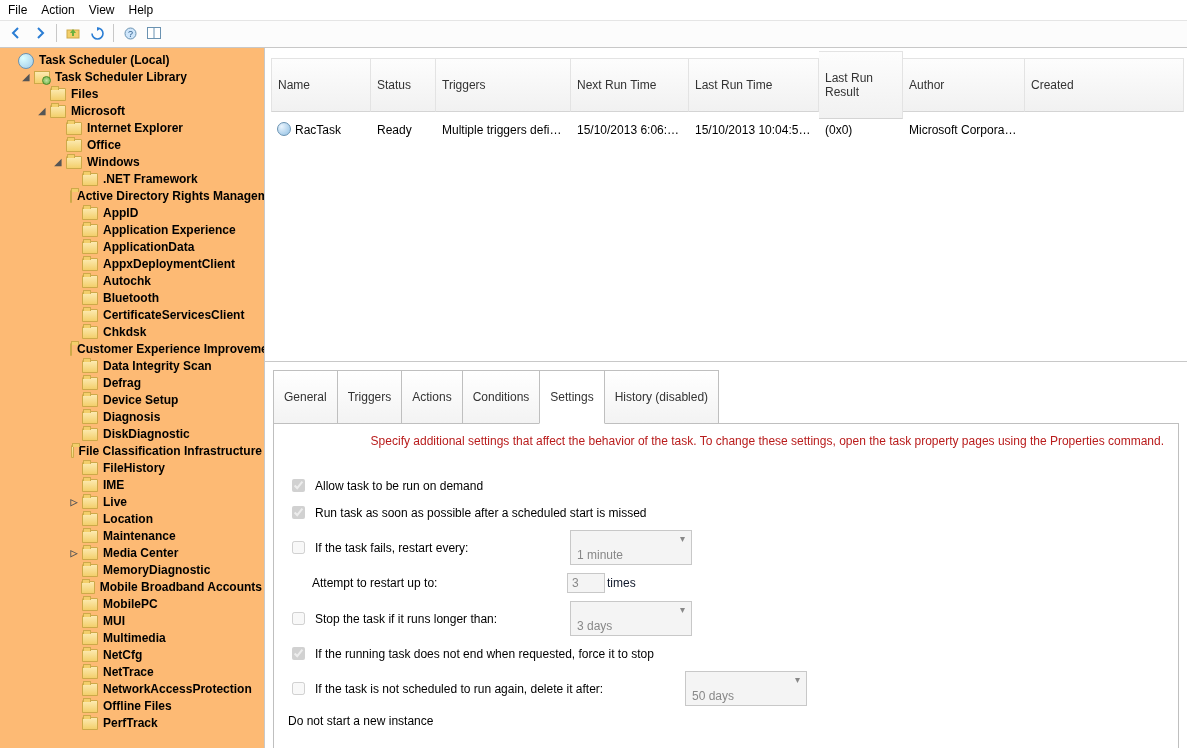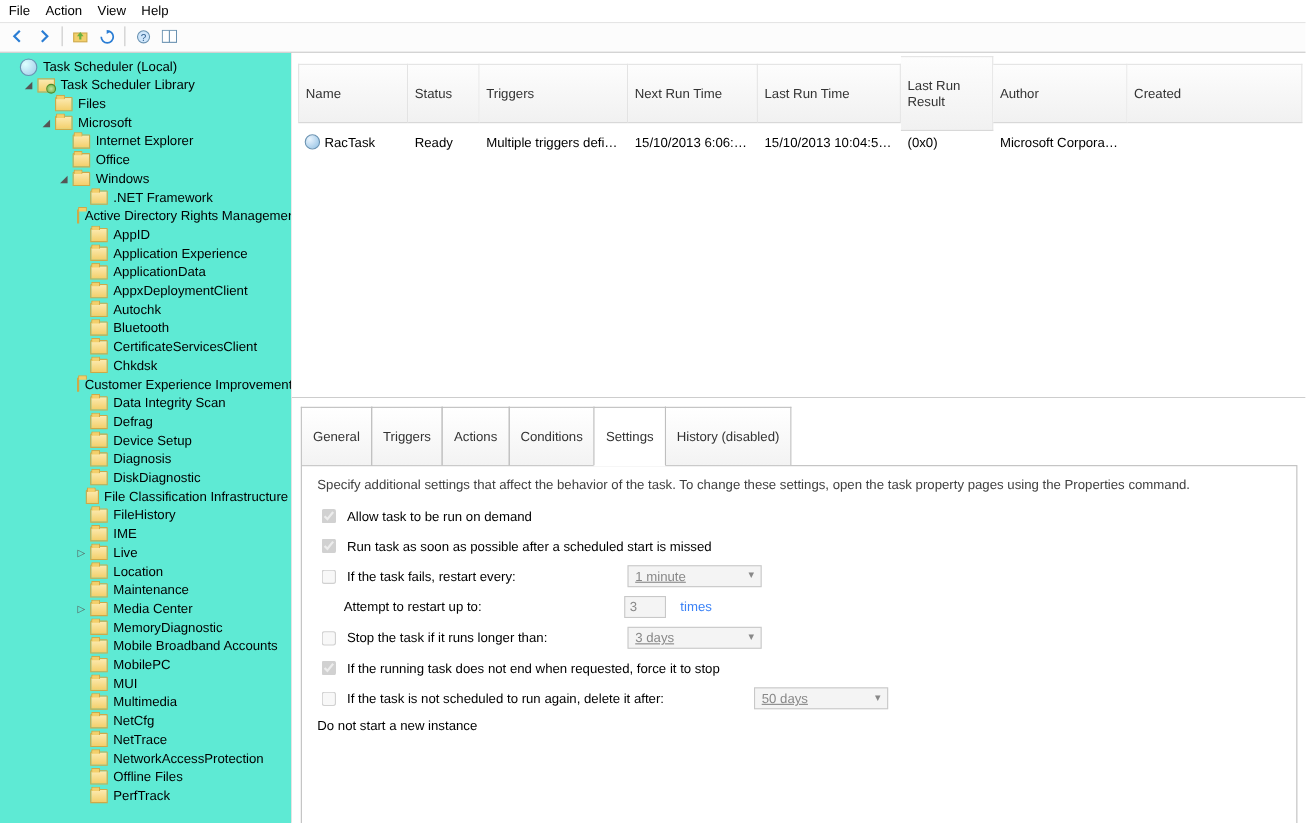--- a/index.html
+++ b/index.html
@@ -41,21 +41,22 @@
   .tool-sep { width:1px; height:18px; background:#c8c8c8; margin:0 2px;}
   .main {
     display: flex;
     height: calc(100% - 50px);
   }
   .tree-pane {
     width: 264px;
     border-right: 1px solid #c8c8c8;
     overflow: auto;
     padding: 4px 0;
-    background: #5eead4;
+    background: #fdba74;
+    font-weight: bold;
   }
   .tree ul {
     list-style: none;
     margin: 0;
     padding-left: 16px;
   }
   .tree > ul { padding-left: 2px; }
   .tree li {
     white-space: nowrap;
     line-height: 17px;
@@ -178,50 +179,49 @@
     position:relative;
     z-index:2;
     border-bottom:1px solid #fff;
     margin-bottom:-1px;
   }
   .tab-panel {
     border: 1px solid #bfbfbf;
     padding: 10px 14px 18px 14px;
     min-height: 300px;
   }
-  .desc { margin-bottom: 12px; color:#404040;}
+  .desc { margin-bottom: 28px; color:#b91c1c;text-align:right;}
   .setting-row {
     display:flex;
     align-items:center;
     margin: 8px 0;
   }
   .setting-row input[type=checkbox]{
     margin-right: 10px;
     width:13px; height:13px;
     accent-color:#555;
   }
   .indent { margin-left:24px; }
   .combo {
     border:1px solid #c8c8c8;
     background:#f4f4f4;
     color:#888;
-    padding:2px 22px 2px 6px;
+    padding:17px 22px 2px 6px;
     position:relative;
     min-width:92px;
     display:inline-block;
-    text-decoration:underline;
   }
   .combo::after{
     content:"▾"; position:absolute; right:6px; top:2px; font-size:10px; color:#888;
   }
   .text-disabled {
     border:1px solid #c8c8c8; background:#f4f4f4; color:#888;
     width:28px; padding:2px 4px; display:inline-block; text-align:left;
   }
-  .muted { color:#3b82f6; margin-left:13px;}
+  .muted { color:#0f172a; margin-left:2px;}
   .para { margin: 18px 0 10px 0; }
 </style>
 </head>
 <body>
 
 <div class="menubar">
   <span>File</span>
   <span>Action</span>
   <span>View</span>
   <span>Help</span>

